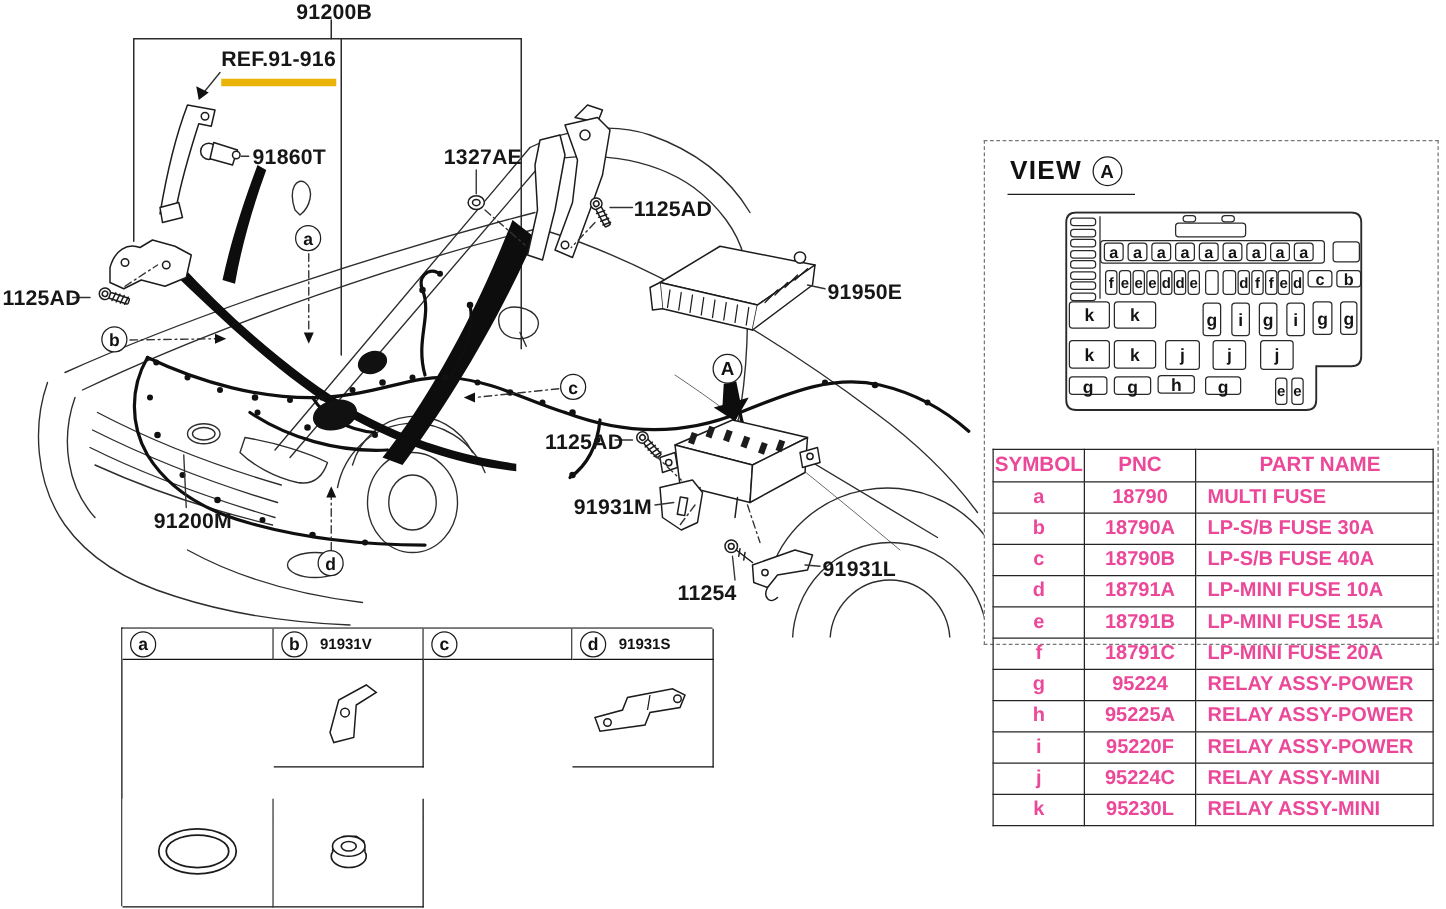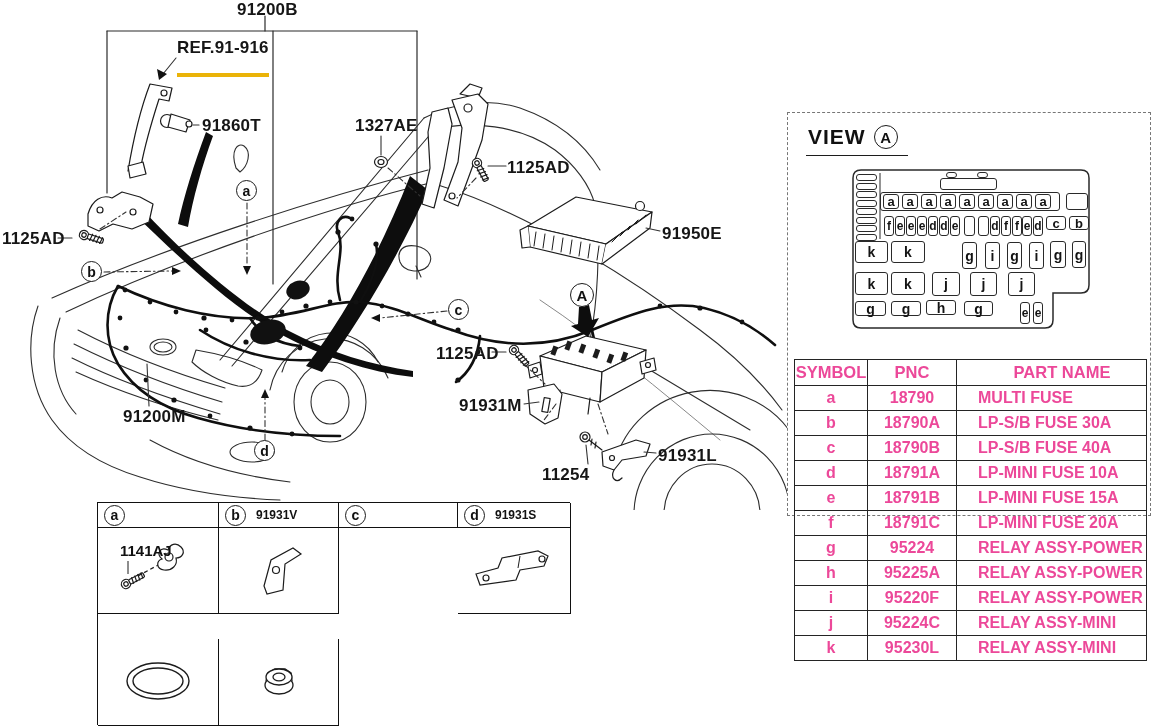--- a/index.html
+++ b/index.html
@@ -1,21 +1,21 @@
 <!DOCTYPE html>
 <html><head>
 <meta charset="utf-8">
 <style>
   html,body{margin:0;padding:0;background:#fff;}
   body{font-family:"Liberation Sans", sans-serif; color:#111;}
   #canvas{position:relative;width:1157px;height:727px;background:#fff;overflow:hidden;text-decoration:underline;}
   svg{display:block;}
   
   .plabel{position:absolute;font-size:17px;font-weight:700;color:#161616;white-space:nowrap;letter-spacing:0.2px;}
-  .plabel.underlined{border-bottom:4px solid #eab308;padding-bottom:15px;}
+  .plabel.underlined{border-bottom:6px solid #eab308;padding-bottom:5px;}
   .callout{position:absolute;width:21px;height:21px;border:1.6px solid #1c1c1c;border-radius:50%;
            display:flex;align-items:center;justify-content:center;font-size:14px;font-weight:700;background:#fff;box-sizing:border-box;}
   .callout.big{width:24px;height:24px;font-size:15px;}
   
   #parts-table{position:absolute;left:97px;top:502px;width:473px;height:223px;
     display:grid;grid-template-columns:121px 120px 119px 113px;grid-template-rows:25px 86px 25px 87px;
     border-top:1.5px solid #111;border-left:1.5px solid #111;box-sizing:border-box;}
   .pt-cell{border-right:1.5px solid #111;border-bottom:1.5px solid #111;box-sizing:border-box;position:relative;background:#fff;}
   .pt-hdr{display:flex;align-items:center;gap:10px;padding-left:6px;}
   .pt-hdr .callout{position:static;flex:0 0 auto;}
@@ -33,21 +33,21 @@
   #fusebox .slot{position:absolute;border:1.3px solid #2a2a2a;border-radius:3px;background:#fff;
     display:flex;align-items:center;justify-content:center;font-size:14px;font-weight:700;color:#141414;box-sizing:border-box;line-height:1;}
   #fusebox .slot.group{background:transparent;z-index:0;}
   #fusebox .slot.plain{z-index:1;}
   #fusebox .slot:not(.plain):not(.group){z-index:2;}
   
   #symbol-table{position:absolute;left:6px;top:246px;border-collapse:collapse;table-layout:fixed;}
   #symbol-table th,#symbol-table td{border:1.6px solid #242424;font-weight:700;color:#ec4899;
     height:24px;padding:0;font-size:16px;text-align:center;overflow:hidden;white-space:nowrap;}
   #symbol-table th{height:25px;font-size:16.5px;}
-  #symbol-table td.name, #symbol-table th.name{text-align:left;padding-left:21px;}
+  #symbol-table td.name, #symbol-table th.name{text-align:left;padding-left:9px;}
   #symbol-table col.c1{width:73px;} #symbol-table col.c2{width:89px;} #symbol-table col.c3{width:190px;}
 </style>
 </head>
 <body>
 
 <div id="canvas">
 
   <svg width="790" height="510" viewBox="0 0 790 510" style="position:absolute;left:0;top:0;" fill="none" stroke-linecap="round" stroke-linejoin="round">
     <defs>
       <g id="screw-shape" stroke="#1c1c1c" stroke-width="1.2">
@@ -309,30 +309,20 @@
     </div>
     <div class="pt-cell pt-hdr" style="grid-column:3;grid-row:1;">
       <span class="callout">c</span>
       <span class="pn"></span>
     </div>
     <div class="pt-cell pt-hdr" style="grid-column:4;grid-row:1;">
       <span class="callout">d</span>
       <span class="pn">91931S</span>
     </div>
 
-    <div class="pt-cell" style="grid-column:1;grid-row:2;">
-      <div class="cell-label" style="left:22px;top:14px;">1141AJ</div>
-      <svg width="119" height="84" viewBox="0 0 119 84" fill="#fff" stroke="#1c1c1c" stroke-width="1.2">
-        <use href="#screw-shape" transform="translate(28,56) rotate(-28)"></use>
-        <line x1="40" y1="48" x2="62" y2="36" stroke-dasharray="4 3"></line>
-        <path d="M70,22 C62,18 58,26 64,31 C58,33 58,41 66,42 C74,43 80,37 78,30 C84,30 88,24 83,19 C78,14 72,16 70,22 Z"></path>
-        <circle cx="71" cy="29" r="4"></circle>
-        <line x1="30" y1="33" x2="30" y2="46" stroke-width="1"></line>
-      </svg>
-    </div>
     <div class="pt-cell" style="grid-column:2;grid-row:2;">
       <svg width="119" height="84" viewBox="0 0 119 84" fill="#fff" stroke="#1c1c1c" stroke-width="1.2">
         <path d="M45,58 L52,32 L74,20 L82,26 L66,36 L64,62 L48,66 Z"></path>
         <circle cx="57" cy="42" r="3.5"></circle>
       </svg>
     </div>
     <div class="pt-cell" style="grid-column:4;grid-row:2;">
       <svg width="112" height="84" viewBox="0 0 112 84" fill="#fff" stroke="#1c1c1c" stroke-width="1.2">
         <path d="M18,46 L40,40 L44,30 L80,23 L90,28 L86,38 L62,42 L58,52 L22,57 Z"></path>
         <circle cx="28" cy="50" r="3"></circle>

